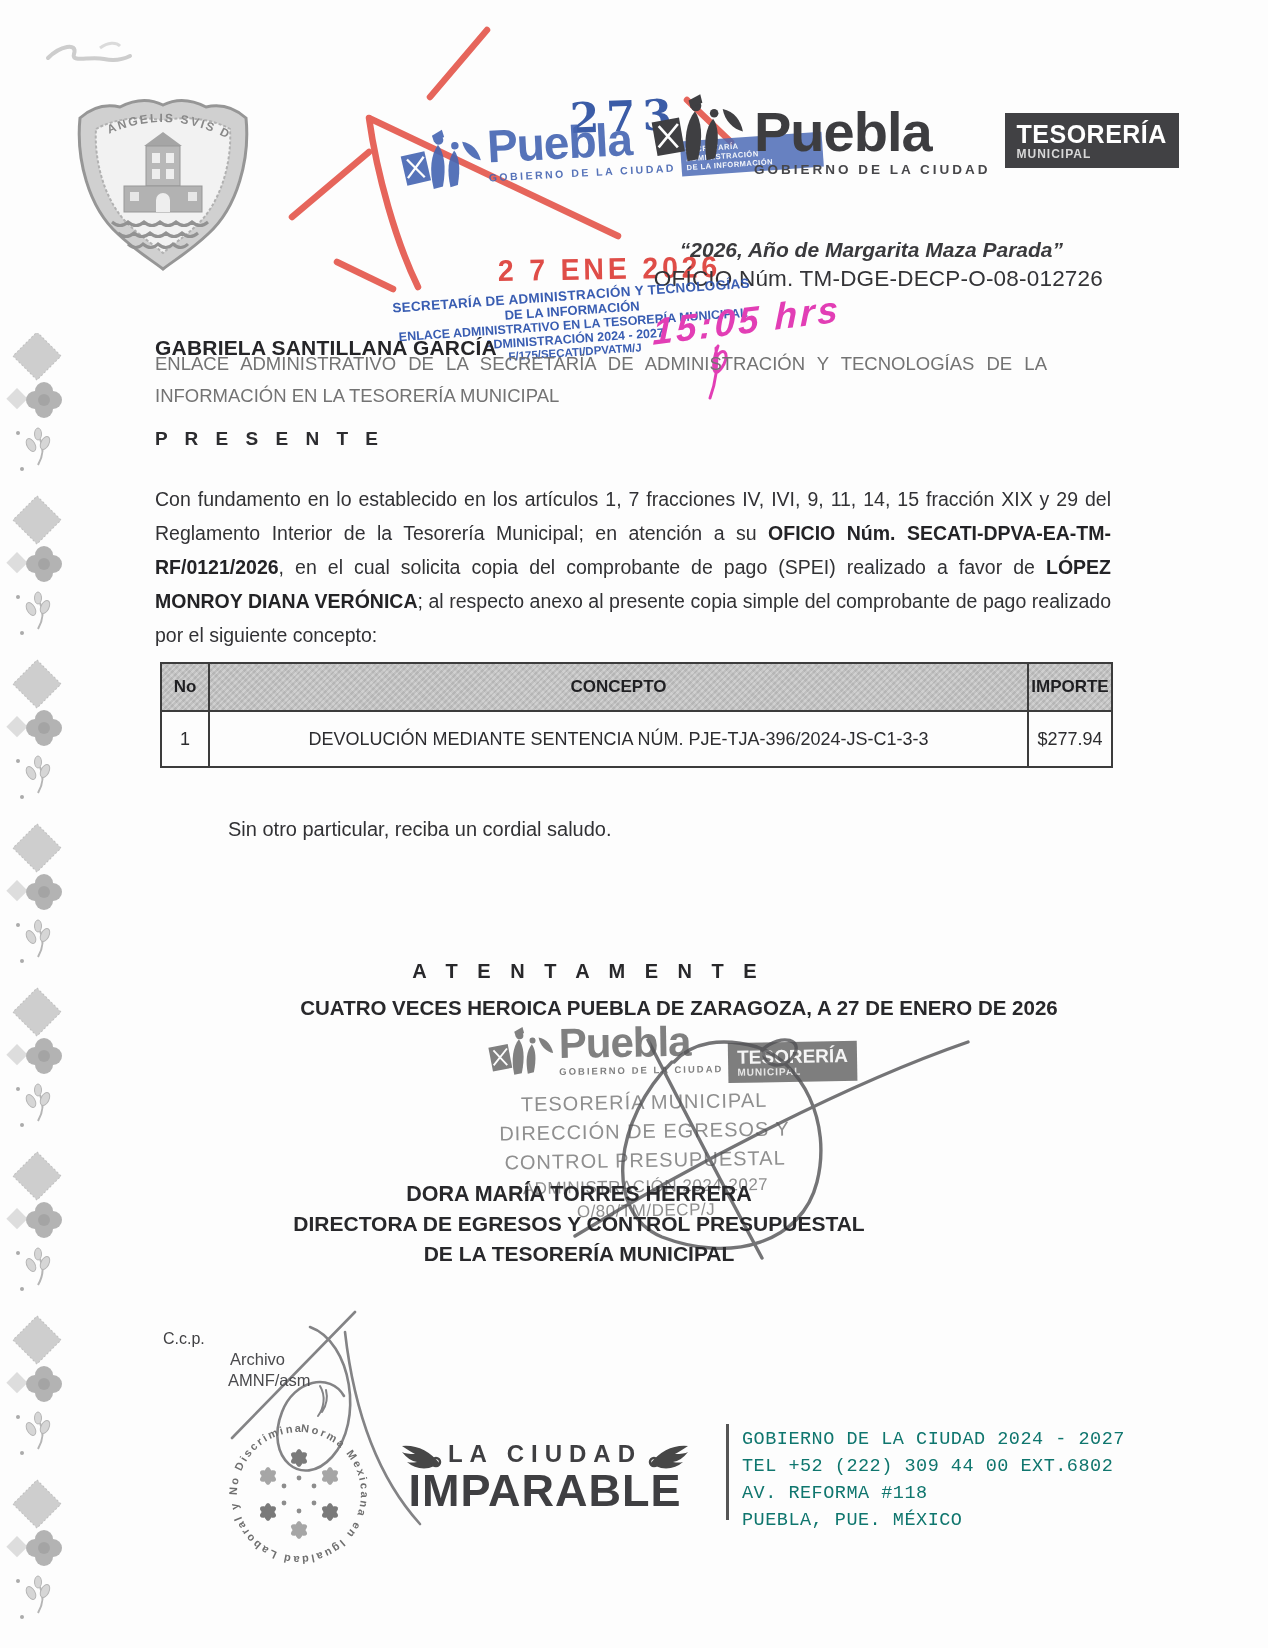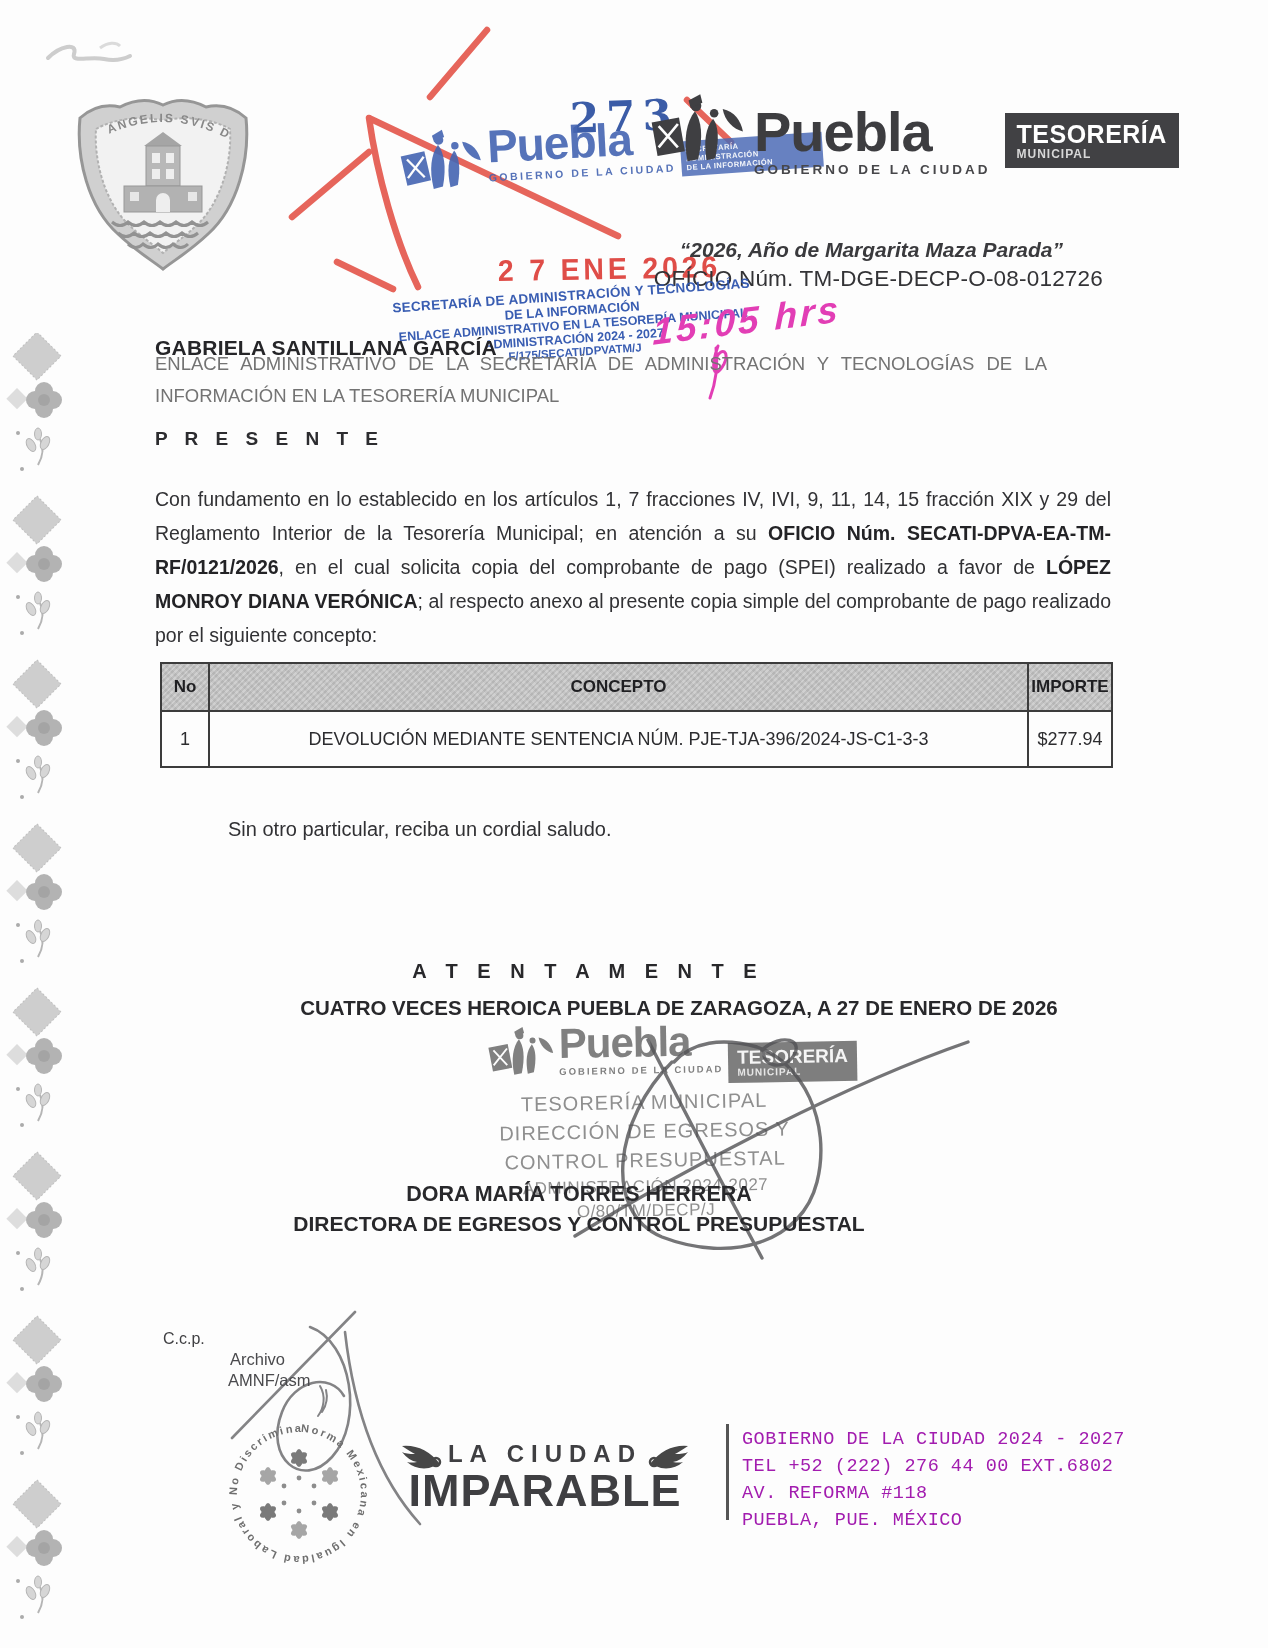--- a/index.html
+++ b/index.html
@@ -113,21 +113,21 @@
   .ccp-initials{left:228px;top:1371px;font-size:16.5px;color:#4a4a4d;}
 
   
   .seal{left:217px;top:1412px;}
   .capital{left:392px;top:1438px;width:306px;text-align:center;color:#3f3f42;}
   .capital .row1{display:flex;align-items:center;justify-content:center;gap:6px;}
   .capital .lc{font-size:24px;font-weight:800;letter-spacing:7px;}
   .capital .imp{font-size:45px;font-weight:800;letter-spacing:1px;line-height:46px;margin-top:-2px;}
   .addr-divider{left:726px;top:1424px;width:2.5px;height:96px;background:#555;}
   .addr{left:742px;top:1426px;font-family:"Liberation Mono","DejaVu Sans Mono",monospace;
-        font-size:18.5px;line-height:27px;letter-spacing:.5px;color:#a21caf;}
+        font-size:18.5px;line-height:27px;letter-spacing:.5px;color:#0f766e;}
 
   
   .strip{left:6px;top:333px;}
 </style>
 </head>
 <body>
 
 <div class="page">
 
   <svg class="abs smudge" width="160" height="50">
@@ -306,20 +306,21 @@
     <g stroke="#6e6e71" stroke-width="2.6" fill="none" stroke-linecap="round" opacity=".85">
       <path d="M310 1327 C 352 1342 364 1422 332 1457 C 302 1490 264 1458 282 1412 C 294 1380 330 1372 344 1396"></path>
       <path d="M355 1312 L 232 1438"></path>
       <path d="M345 1332 C 355 1420 382 1482 420 1524"></path>
       <path d="M320 1386 c 6 10 4 22 -2 30 m 8 -26 c 2 8 0 16 -4 22" stroke-width="2"></path>
     </g>
   </svg>
 
   <div class="abs signer signer-name">DORA MARÍA TORRES HERRERA</div>
   <div class="abs signer signer-title1">DIRECTORA DE EGRESOS Y CONTROL PRESUPUESTAL</div>
+  <div class="abs signer signer-title2">DE LA TESORERÍA MUNICIPAL</div>
 
   <div class="abs ccp">C.c.p.</div>
   <div class="abs ccp-archivo">Archivo</div>
   <div class="abs ccp-initials">AMNF/asm</div>
 
   <svg class="abs seal" width="164" height="164" viewBox="0 0 164 164">
     <path id="sealCircle" d="M82 20 a62 62 0 1 1 -0.01 0" fill="none"></path>
     <text font-size="11" font-weight="600" fill="#6f6f6f" letter-spacing="2.2">
       <textPath href="#sealCircle" startOffset="2">Norma Mexicana en Igualdad Laboral y No Discriminación •</textPath>
     </text>
@@ -374,21 +375,21 @@
         <path d="M40 26 q-16 -20 -38 -18 q9 6 13 8 q-9 0 -13 -2 q7 9 15 10 q-6 1 -10 0 q9 8 22 6 Z" fill="#474747"></path>
         <circle cx="36" cy="24" r="4" fill="none" stroke="#474747" stroke-width="2.5"></circle>
       </svg>
     </div>
     <div class="imp">IMPARABLE</div>
   </div>
 
   <div class="abs addr-divider"></div>
   <div class="abs addr">
     <div>GOBIERNO DE LA CIUDAD 2024 - 2027</div>
-    <div>TEL +52 (222) 276 44 00 EXT.6802</div>
+    <div>TEL +52 (222) 309 44 00 EXT.6802</div>
     <div>AV. REFORMA #118</div>
     <div>PUEBLA, PUE. MÉXICO</div>
   </div>
 
   <svg class="abs strip" width="66" height="1315">
     <defs>
       <g id="motif">
         <rect x="14" y="6" width="34" height="34" transform="rotate(45 31 23)" fill="#a9a9a9" opacity=".55" stroke="#8f8f8f" stroke-dasharray="2 2"></rect>
         <g opacity=".65" fill="#8d8d8d">
           <circle cx="38" cy="58" r="9"></circle>

